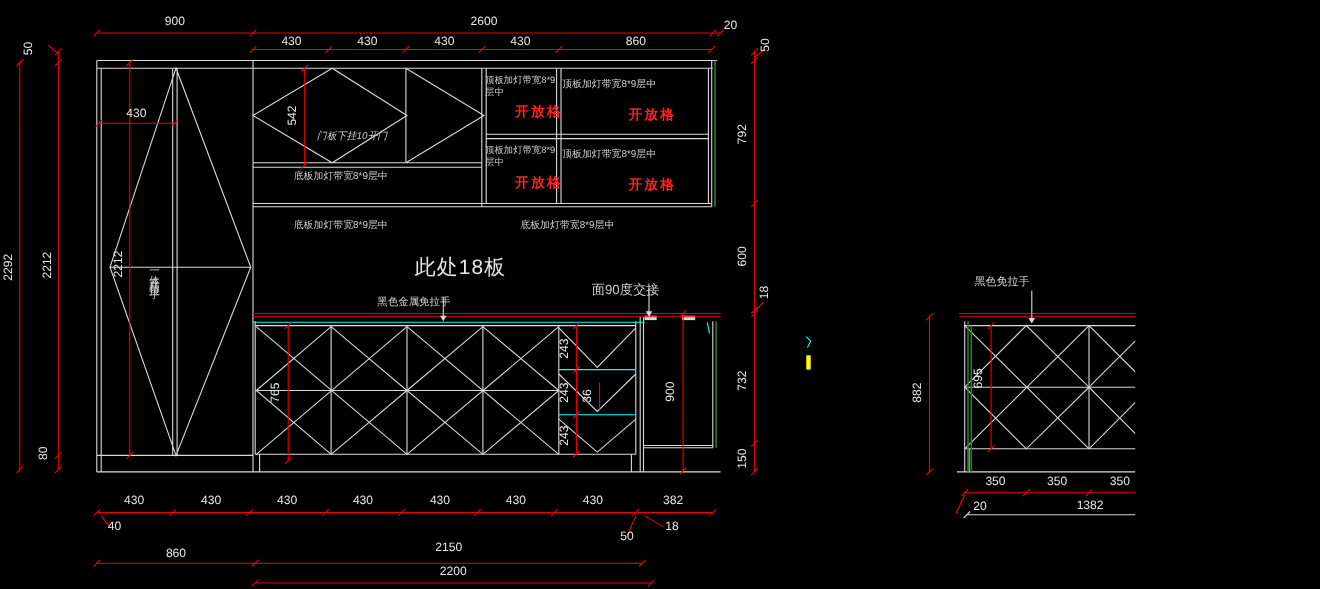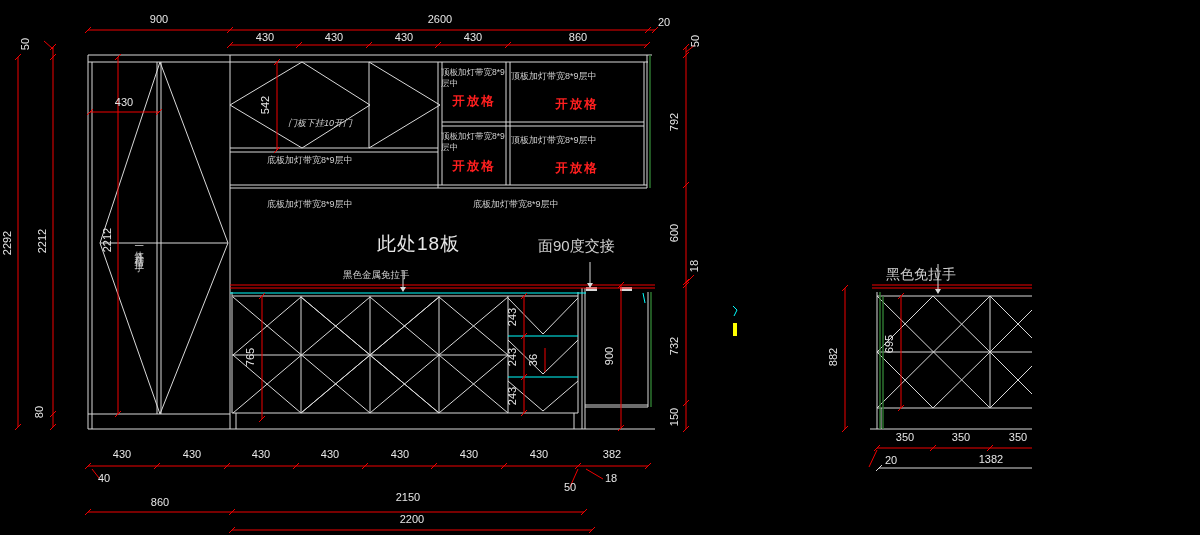--- a/index.html
+++ b/index.html
@@ -6,21 +6,21 @@
   #canvas{position:relative;width:1032px;height:535px;background:#000;overflow:hidden;
           font-family:"Liberation Sans",sans-serif;}
   svg{position:absolute;left:0;top:0;}
   .geo{stroke:#d9d9d9;stroke-width:1;fill:none;}
   .dim{stroke:#f00000;stroke-width:1;fill:none;}
   .cy{stroke:#00ffff;stroke-width:1;fill:none;}
   .gr{stroke:#2f7d32;stroke-width:1.4;fill:none;}
   .wl{stroke:#d9d9d9;stroke-width:1;fill:none;}
   .dt{fill:#e6e6e6;font-size:11px;font-family:"Liberation Sans",sans-serif;text-anchor:middle;}
   .note{position:absolute;color:#cfcfcf;font-size:9px;line-height:1.3;text-align:left;}
-  .open{position:absolute;color:#ff1f1f;font-size:12.5px;font-weight:bold;text-align:center;letter-spacing:2px;}
+  .open{position:absolute;color:#ff1f1f;font-size:12.5px;font-weight:bold;text-align:center;letter-spacing:2px;padding-left:16px;}
   .big{color:#e8e8e8;font-size:19px;letter-spacing:1px;}
   .vert{writing-mode:vertical-rl;letter-spacing:3px;}
 </style>
 </head>
 <body>
 
 <div id="canvas">
 <svg width="1200" height="535" viewBox="0 0 1200 535">
 
   <g>
@@ -147,16 +147,16 @@
   <div class="note" style="left:441px;top:131px;width:66px;font-size:8.5px;">顶板加灯带宽8*9层中</div>
   <div class="open" style="left:441px;top:158px;width:66px;">开放格</div>
   <div class="note" style="left:511px;top:135px;width:132px;">顶板加灯带宽8*9层中</div>
   <div class="open" style="left:511px;top:160px;width:132px;">开放格</div>
   <div class="note" style="left:267px;top:155px;width:140px;">底板加灯带宽8*9层中</div>
   <div class="note" style="left:267px;top:199px;width:140px;">底板加灯带宽8*9层中</div>
   <div class="note" style="left:473px;top:199px;width:140px;">底板加灯带宽8*9层中</div>
   <div class="note" style="left:288px;top:118px;width:102px;font-style:italic;">门板下挂10开门</div>
   <div class="note big" style="left:377px;top:232px;width:140px;">此处18板</div>
   <div class="note" style="left:343px;top:269px;width:122px;font-size:9.5px;">黑色金属免拉手</div>
-  <div class="note" style="left:538px;top:236px;width:102px;font-size:15px;">面90度交接</div>
+  <div class="note" style="left:538px;top:256px;width:102px;font-size:12px;">面90度交接</div>
   <div class="note vert" style="left:133px;top:240px;height:92px;font-size:9.5px;">一体开槽拉手</div>
-  <div class="note" style="left:886px;top:265px;width:102px;font-size:14px;">黑色免拉手</div>
+  <div class="note" style="left:886px;top:250px;width:102px;font-size:10px;">黑色免拉手</div>
 </div>
 
 </body></html>

